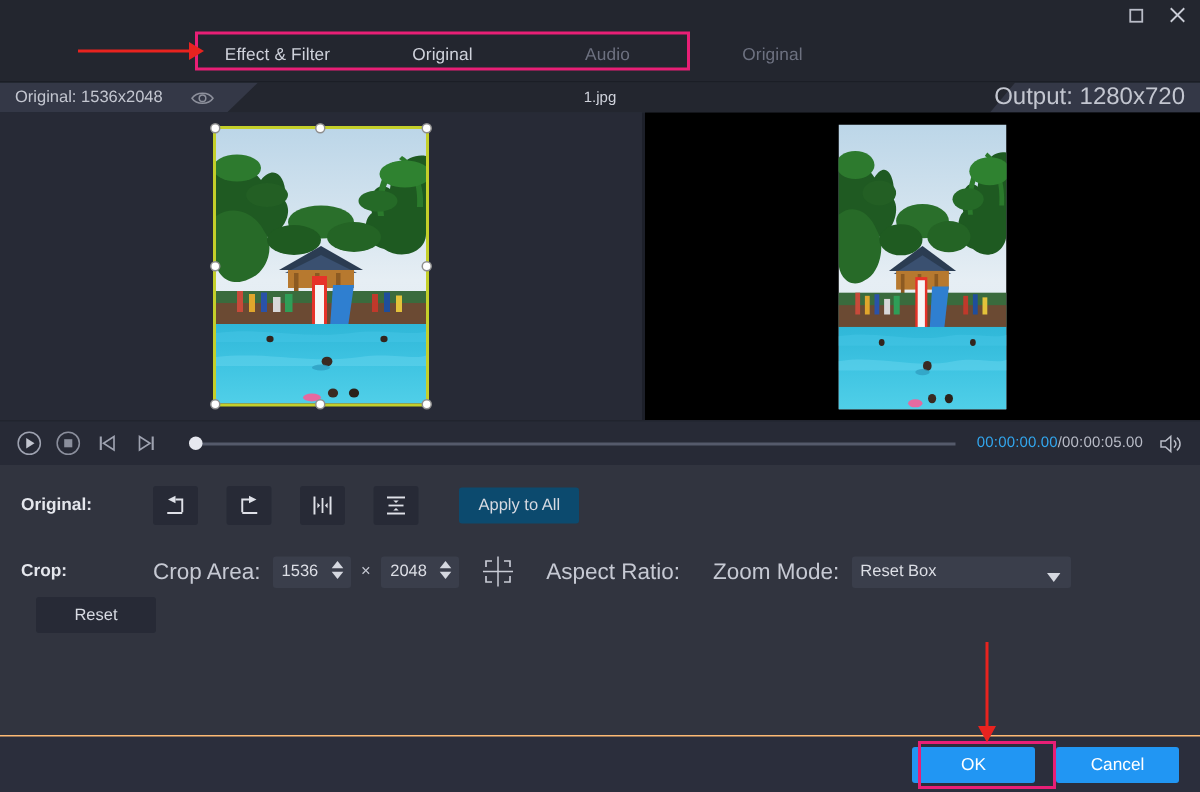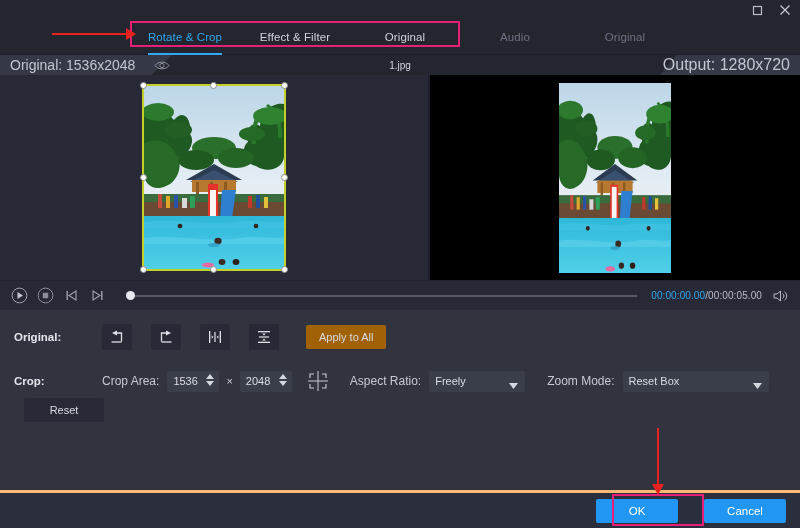--- a/index.html
+++ b/index.html
@@ -41,21 +41,21 @@
     content: ""; position: absolute; left: 18px; right: 18px; bottom: -1px;
     height: 2px; background: #32a7ef;
   }
 
   
   .infobar {
     height: 20px; flex: 0 0 20px; background: #23262f;
     position: relative; display: flex; align-items: center;
   }
   .infobar .orig {
-    font-size: 14px; color: #c3c6d0; padding-left: 10px; z-index: 3;
+    font-size: 11px; color: #c3c6d0; padding-left: 10px; z-index: 3;
   }
   .eye {
     margin-left: 16px; width: 22px; height: 14px; display:flex; align-items:center; justify-content:center;
     z-index: 3; cursor: pointer;
   }
   .infobar .center-name {
     position: absolute; left: 0; right: 0; text-align: center;
     font-size: 10px; color: #cfd2db; z-index: 2;
   }
   .infobar .out {
@@ -107,28 +107,28 @@
   .time .cur { color: #32a7ef; }
   .vol { width: 20px; height: 18px; display:flex; align-items:center; justify-content:center; color:#b9bcc7; cursor:pointer; }
 
   
   .controls { flex: 0 0 180px; background: #31343f; padding: 12px 0 0 0; position: relative; }
   .row { display: flex; align-items: center; padding: 0 14px; }
   .row-rotation { height: 30px; }
   .row-crop { height: 30px; margin-top: 14px; }
   .row-reset { height: 28px; margin-top: 0; }
   .lbl { font-size: 11.5px; color: #e4e6ec; font-weight: bold; width: 88px; flex: 0 0 88px; }
-  .lbl-sm { font-size: 12px; color: #c6c9d3; }
+  .lbl-sm { font-size: 15px; color: #c6c9d3; }
 
   .iconbtn {
     width: 30px; height: 26px; background: #272a36; border: none; border-radius: 2px;
     margin-right: 19px; display:flex; align-items:center; justify-content:center; cursor:pointer;
   }
   .apply {
-    height: 24px; padding: 0 13px; background: #a16207; color: #d7dae2;
+    height: 24px; padding: 0 13px; background: #0c4a6e; color: #d7dae2;
     font-size: 11px; border: none; border-radius: 2px; cursor: pointer;
     font-family: "Liberation Sans", sans-serif; margin-left: 8px;
   }
   .reset {
     width: 80px; height: 24px; background: #272a36; color: #d7dae2;
     font-size: 11px; border: none; border-radius: 2px; cursor: pointer;
     font-family: "Liberation Sans", sans-serif; margin-left: 10px;
   }
 
   .spin {
@@ -146,22 +146,22 @@
     padding: 0 6px; position: relative; cursor: pointer; margin-left: 8px;
   }
   .select span { font-size: 11px; color: #dcdee5; }
   .select .caret { position:absolute; right: 7px; top: 8px; }
   .sel-aspect { width: 96px; }
   .sel-zoom { width: 146px; }
 
   
   .footer {
     flex: 0 0 38px; background: #2b2e3c; display: flex; align-items: center;
-    justify-content: flex-end; padding-right: 14px; gap: 26px;
-    border-top: 3px solid #fdba74; position: relative;
+    justify-content: flex-end; padding-right: 14px; gap: 14px;
+    border-top: 1px solid #fdba74; position: relative;
   }
   .pbtn {
     width: 82px; height: 24px; background: #2196f3; color: #fff; border: none;
     border-radius: 2px; font-size: 11.5px; cursor: pointer;
     font-family: "Liberation Sans", sans-serif;
   }
 
   
   .anno { position: absolute; pointer-events: none; }
   .hl-box { border: 2px solid #e81f76; }
@@ -193,23 +193,20 @@
     </div>
     <div class="win-btn">
       <svg width="12" height="12" viewBox="0 0 12 12">
           <path d="M1.5 1.5 L10.5 10.5 M10.5 1.5 L1.5 10.5" stroke="#c9ccd6" stroke-width="1.2" fill="none"></path>
         </svg>
     </div>
   </div>
 
   <div class="tabbar">
     <div class="tabs">
-      <div class="tab active">
-          <span>Rotate &amp; Crop</span>
-        </div>
       <div class="tab">
           <span>Effect &amp; Filter</span>
         </div>
       <div class="tab">
           <span>Original</span>
         </div>
       <div class="tab dim">
           <span>Audio</span>
         </div>
       <div class="tab dim">
@@ -470,28 +467,20 @@
       <span class="freeicon">
         <svg width="24" height="22" viewBox="0 0 24 22">
           <path d="M4 8 L4 4 L8 4" fill="none" stroke="#c9ccd6" stroke-width="1.1"></path>
           <path d="M16 4 L20 4 L20 8" fill="none" stroke="#c9ccd6" stroke-width="1.1"></path>
           <path d="M4 14 L4 18 L8 18" fill="none" stroke="#c9ccd6" stroke-width="1.1"></path>
           <path d="M20 14 L20 18 L16 18" fill="none" stroke="#c9ccd6" stroke-width="1.1"></path>
           <path d="M12 1 L12 21 M2 11 L22 11" stroke="#c9ccd6" stroke-width="1"></path>
         </svg>
       </span>
       <div class="lbl-sm" style="margin-left:20px">Aspect Ratio:</div>
-      <div class="select sel-aspect">
-        <span>Freely</span>
-        <span class="caret">
-          <svg width="9" height="6" viewBox="0 0 9 6">
-              <path d="M0 0 L9 0 L4.5 6 Z" fill="#d5d8e0"></path>
-            </svg>
-        </span>
-      </div>
       <div class="lbl-sm" style="margin-left:22px">Zoom Mode:</div>
       <div class="select sel-zoom">
         <span>Reset Box</span>
         <span class="caret">
           <svg width="9" height="6" viewBox="0 0 9 6">
               <path d="M0 0 L9 0 L4.5 6 Z" fill="#d5d8e0"></path>
             </svg>
         </span>
       </div>
     </div>

